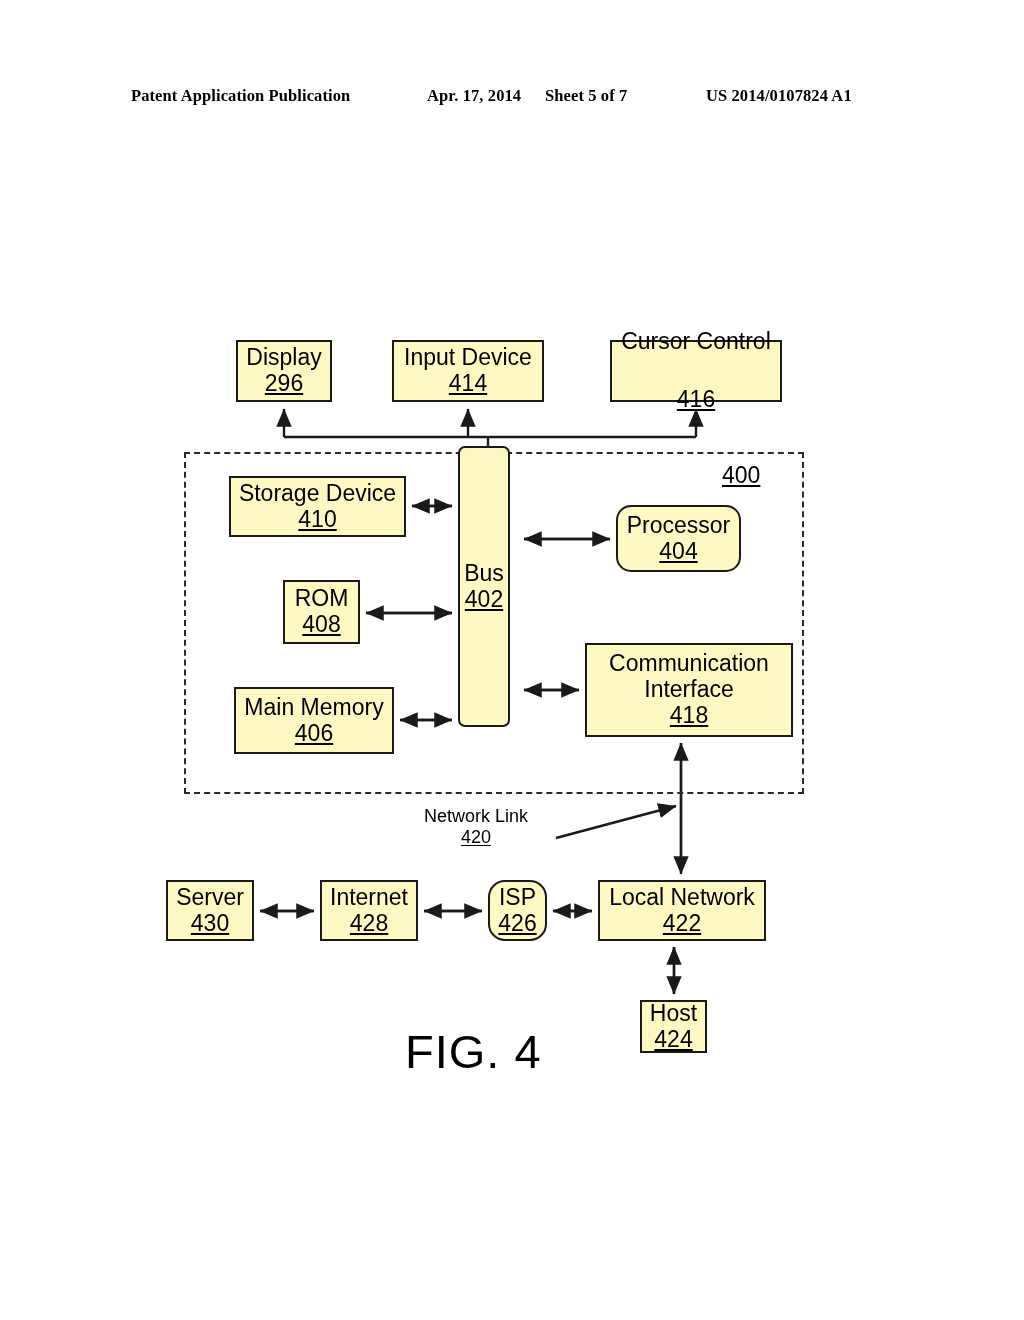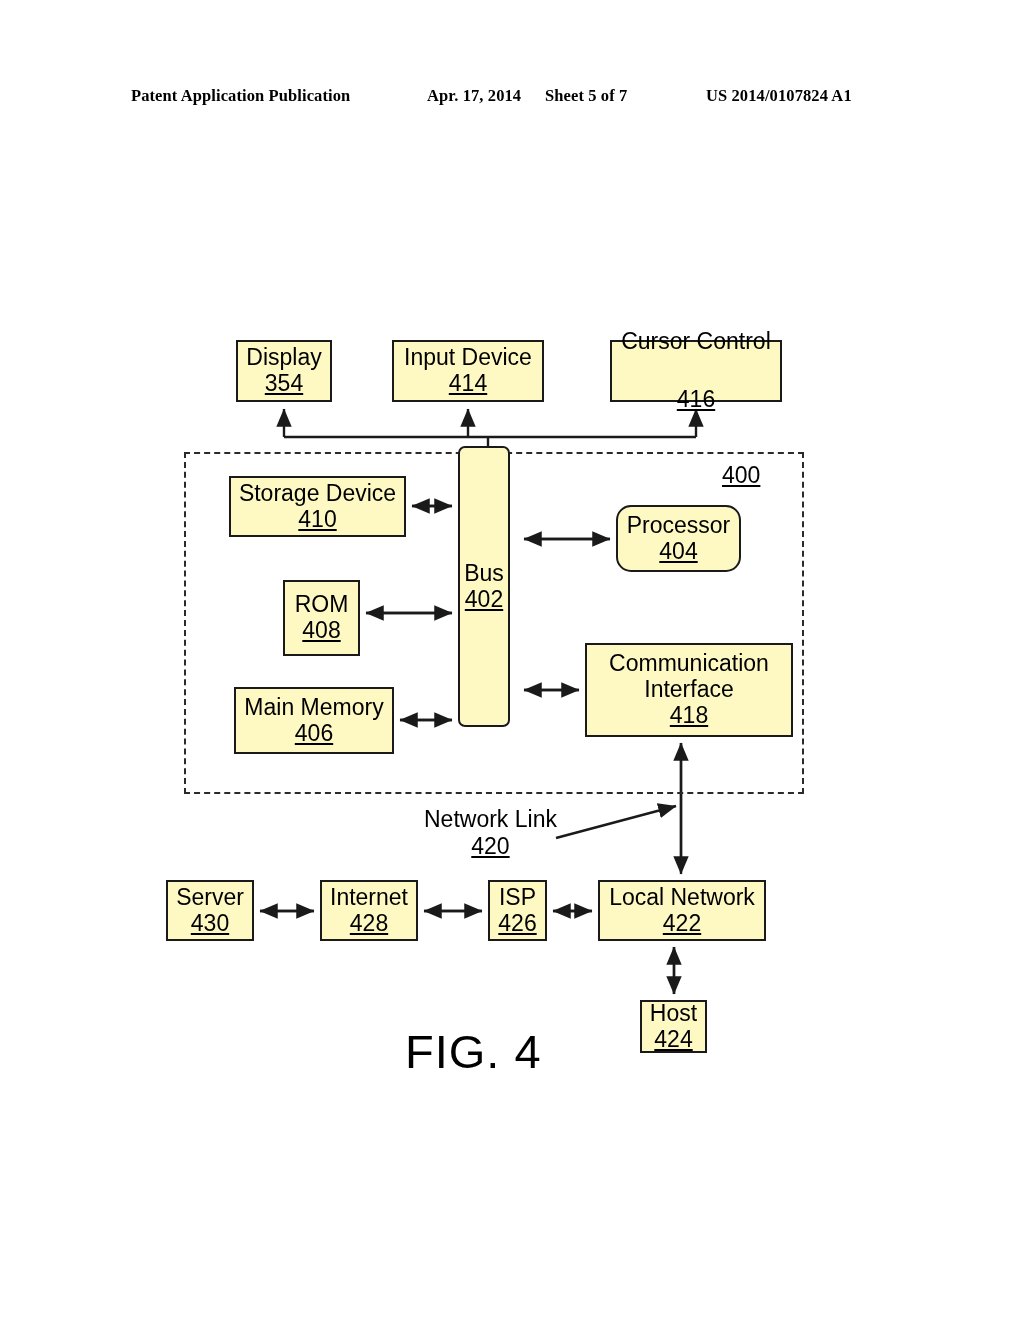--- a/index.html
+++ b/index.html
@@ -110,38 +110,38 @@
     text-decoration: underline;
     text-underline-offset: 2px;
   }
 
   
   #box-display        { left: 236px; top: 340px; width: 96px;  height: 62px; }
   #box-input-device   { left: 392px; top: 340px; width: 152px; height: 62px; }
   #box-cursor-control { left: 610px; top: 340px; width: 172px; height: 62px; gap: 32px; }
 
   #box-storage        { left: 229px; top: 476px; width: 177px; height: 61px; }
-  #box-rom            { left: 283px; top: 580px; width: 77px;  height: 76px; text-align: center; }
+  #box-rom            { left: 283px; top: 580px; width: 77px;  height: 64px; text-align: center; }
   #box-main-memory    { left: 234px; top: 687px; width: 160px; height: 67px; }
   #box-bus            { left: 458px; top: 446px; width: 52px;  height: 281px; border-radius: 7px; }
   #box-processor      { left: 616px; top: 505px; width: 125px; height: 67px; border-radius: 15px; }
   #box-comm-interface { left: 585px; top: 643px; width: 208px; height: 94px; }
 
   #box-server         { left: 166px; top: 880px; width: 88px;  height: 61px; }
   #box-internet       { left: 320px; top: 880px; width: 98px;  height: 61px; }
-  #box-isp            { left: 488px; top: 880px; width: 59px;  height: 61px; }
+  #box-isp            { left: 488px; top: 880px; width: 59px;  height: 61px; border-radius: 17px; }
   #box-local-network  { left: 598px; top: 880px; width: 168px; height: 61px; }
   #box-host           { left: 640px; top: 1000px; width: 67px; height: 53px; }
 
   
   #network-link-label {
     position: absolute;
     left: 424px;
     top: 806px;
-    font-size: 23px;
+    font-size: 18px;
     text-align: center;
     line-height: 1.18;
     white-space: nowrap;
   }
   #network-link-label .num {
     display: block;
     text-decoration: underline;
     text-underline-offset: 2px;
   }
 
@@ -216,21 +216,21 @@
       <line x1="674" y1="994" x2="674" y2="947" marker-end="url(#ah)"></line>
       <line x1="674" y1="947" x2="674" y2="994" marker-end="url(#ah2)"></line>
     </g>
   </svg>
 
   <div id="system-enclosure"></div>
   <div id="system-ref">400</div>
 
   <div class="nbox" id="box-display">
     <span class="lbl">Display</span>
-    <span class="num">354</span>
+    <span class="num">296</span>
   </div>
   <div class="nbox" id="box-input-device">
     <span class="lbl">Input Device</span>
     <span class="num">414</span>
   </div>
   <div class="nbox" id="box-cursor-control">
     <span class="lbl">Cursor Control</span>
     <span class="num">416</span>
   </div>
 

